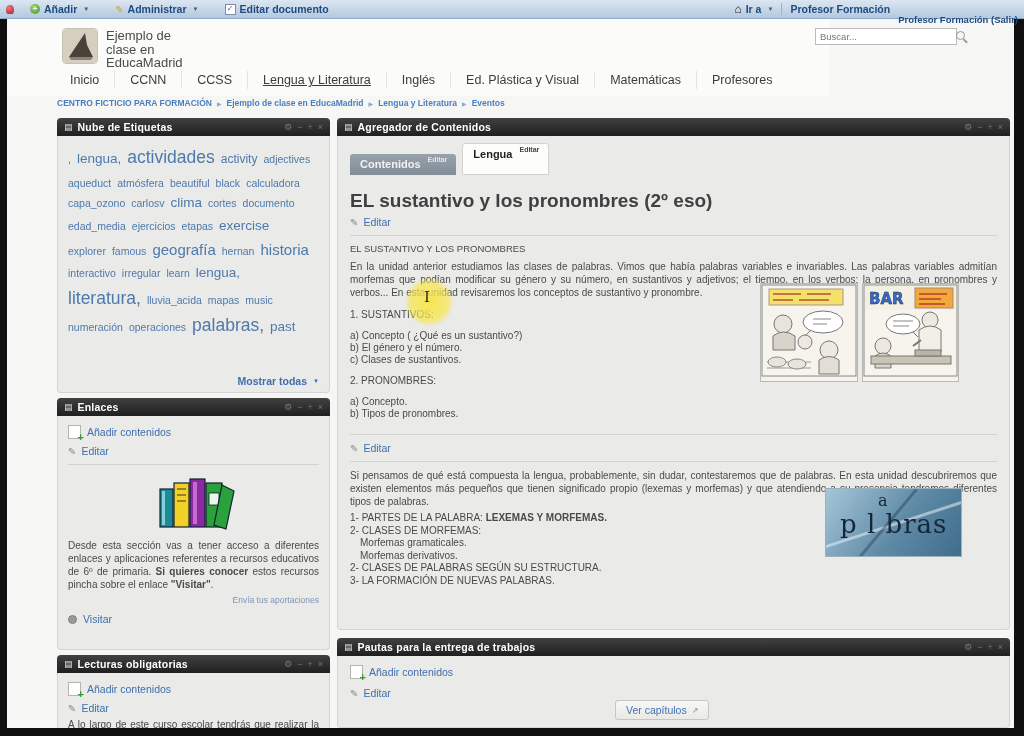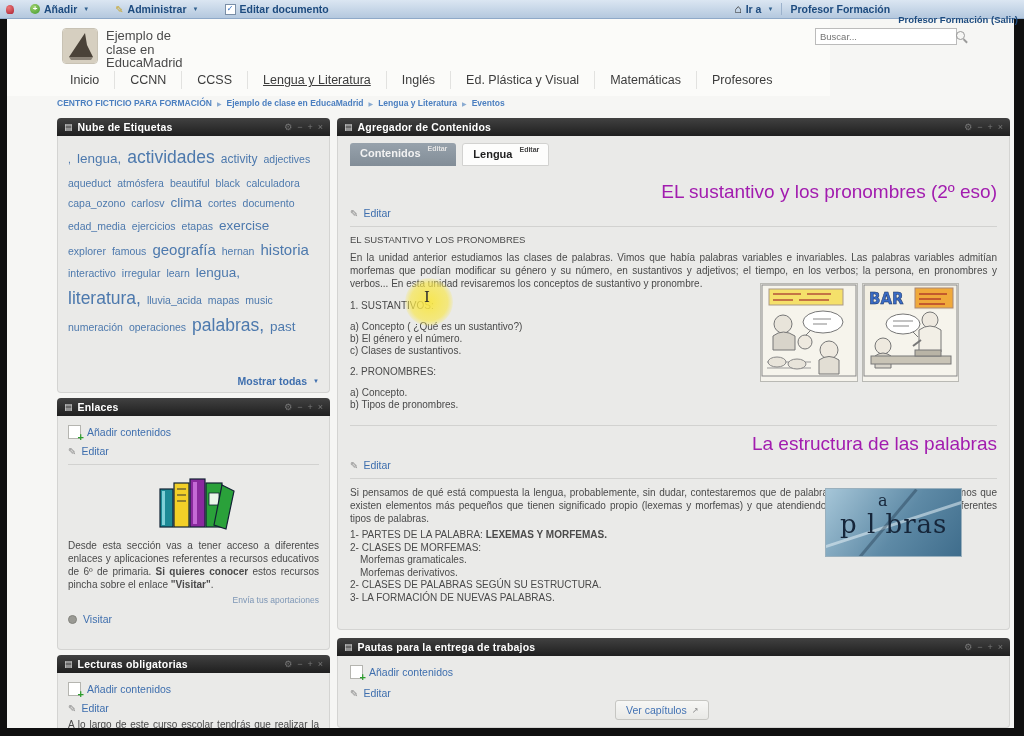--- a/index.html
+++ b/index.html
@@ -77,26 +77,26 @@
   
   .read-body{padding:2px 10px 10px;}
   .eval-h{font-size:10.5px;font-weight:bold;color:#333;margin:9px 0 6px;}
   .book-line{font-size:10px;color:#4a4a4a;margin-left:14px;line-height:13px;position:relative;}
   .book-line::before{content:"•";position:absolute;left:-10px;color:#333;}
   .blue-link{color:#4d79ad;}
   
   .agg-body{height:494px;padding:0 12px;}
   .tabs{display:flex;gap:6px;padding-top:7px;}
   .tab{font-size:11px;font-weight:bold;padding:4px 9px 5px 10px;border-radius:3px 3px 0 0;display:flex;gap:7px;align-items:flex-start;}
-  .tab.sel{background:linear-gradient(#97a2ac,#828d97);color:#f2f2f2;}
+  .tab.sel{background:linear-gradient(#97a2ac,#828d97);color:#f2f2f2;margin-top:11px;}
   .tab.plain{background:#fdfdfc;border:1px solid #d2d2d0;color:#1f1f1f;}
   .tab-edit{font-size:7px;margin-top:-2px;font-weight:bold;}
   .tab.sel .tab-edit{color:#e4e4e4;}
   .tab.plain .tab-edit{color:#444;}
-  .art-h1{font-size:19px;font-weight:400;color:#a21caf;margin:15px 0 3px;text-align:right;}
+  .art-h1{font-size:19px;font-weight:700;color:#404040;margin:15px 0 3px;}
   .sub-caps{font-size:9.5px;color:#4a4a4a;margin:2px 0 6px;}
   .line{font-size:10px;color:#4a4a4a;line-height:12px;}
   .gap-top{margin-top:9px;}
   .esq-title{font-size:11px;font-weight:bold;color:#333;margin:12px 0 8px;}
   .esq-line{font-size:10px;color:#4a4a4a;line-height:12.5px;}
   .indent{margin-left:10px;}
   .comic{position:absolute;border:1px solid #b9b9b4;background:#f5f3ec;}
   .comic1{left:422px;top:147px;}
   .comic2{left:524px;top:147px;}
   .palabras{position:absolute;left:487px;top:352px;width:135px;height:67px;border:1px solid #9ab0bd;
@@ -357,21 +357,20 @@
             <path d="M56 46 q11 -8 22 0 v22 h-22 Z" fill="#f2efe6" stroke="#777"></path>
             <path d="M58 56 l-8 6" stroke="#777" stroke-width="2"></path>
             <circle cx="20" cy="62" r="8" fill="#eee9df" stroke="#777"></circle>
             <path d="M12 72 q8 -6 16 0 v12 h-16 Z" fill="#d8d4ca" stroke="#777"></path>
             <rect x="8" y="72" width="80" height="8" fill="#c9c4b6" stroke="#777"></rect>
             <rect x="52" y="66" width="26" height="6" fill="#b9b4a6" stroke="#777"></rect>
           </svg>
         </span>
 
         <hr class="sep" style="margin-top:14px">
-        <h1 class="art-h1" style="margin-top:4px">La estructura de las palabras</h1>
         <span class="edit-row">
           <span class="pencil-gray">✎</span>
           <span>Editar</span>
         </span>
         <hr class="sep">
         <p class="body-par">Si pensamos de qué está compuesta la lengua, probablemente, sin dudar, contestaremos que de palabras. En esta unidad descubriremos que existen elementos más pequeños que tienen significado propio (lexemas y morfemas) y que atendiendo a su presencia tendremos diferentes tipos de palabras.</p>
 
         <div class="esq-line"><span>1- PARTES DE LA PALABRA: </span><b>LEXEMAS Y MORFEMAS.</b></div>
         <div class="esq-line">2- CLASES DE MORFEMAS:</div>
         <div class="esq-line indent">Morfemas gramaticales.</div>

